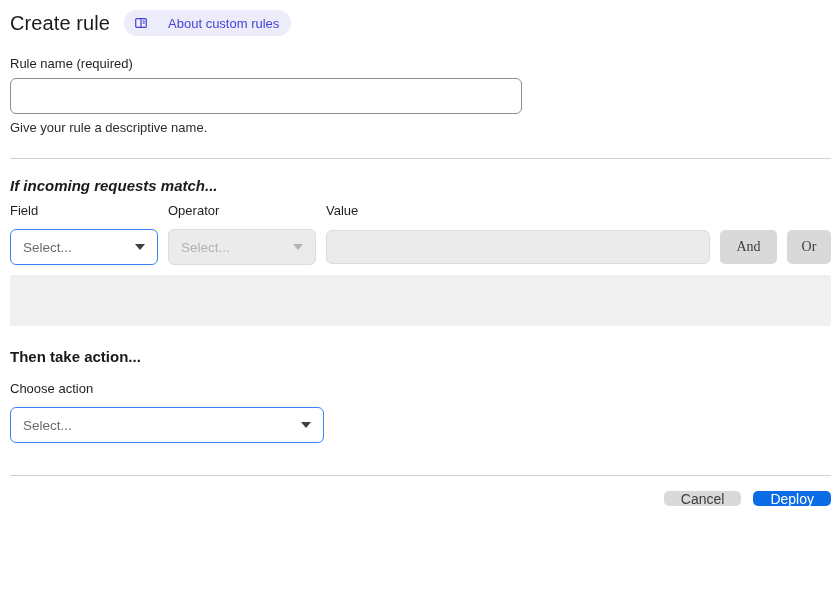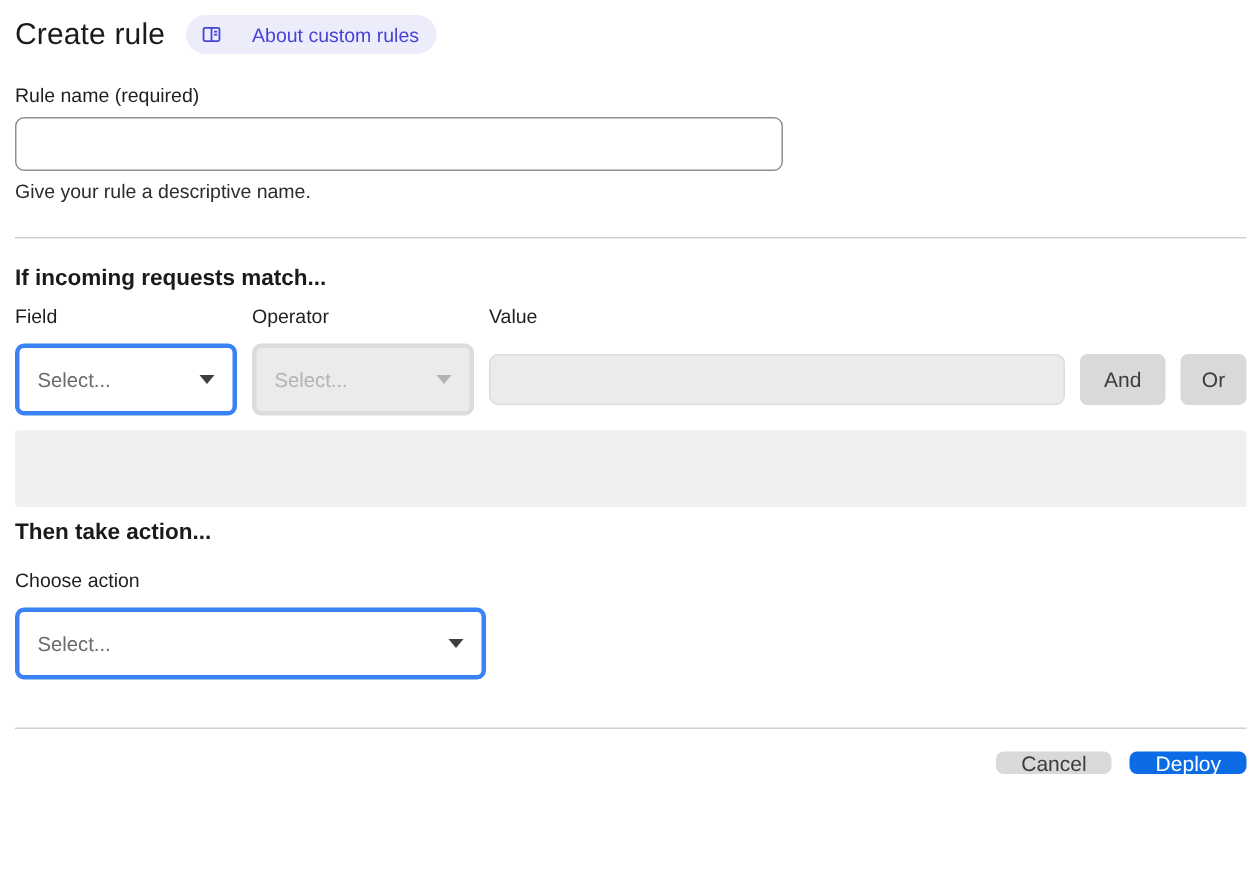--- a/index.html
+++ b/index.html
@@ -34,34 +34,34 @@
     font-family: "Liberation Sans", sans-serif; font-size: 14px;
     padding: 0 10px; outline: none; background: #fff; color: #1d1d1d;
   }
   .helper-text { margin-top: 6px; font-size: 13px; color: #2c2c2c; }
 
   .divider { border: none; border-top: 1px solid #d0d0d0; height: 0; }
   .divider-1 { margin-top: 23px; }
   .divider-2 { margin-top: 32px; }
 
   .section-heading { font-size: 15px; font-weight: 700; color: #1a1a1a; }
-  .match-heading { margin-top: 18px; }
+  .match-heading { margin-top: 18px; font-style: italic; }
 
   
   .match-grid {
     margin-top: 9px;
     display: grid;
     grid-template-columns: 148px 148px 1fr 57px 44px;
     column-gap: 10px; row-gap: 11px;
     align-items: center;
   }
   .col-label { font-size: 13px; color: #1f1f1f; }
 
   .select-box {
-    height: 48px; border: 3px solid #3b82f6; border-radius: 6px;
+    height: 36px; border: 1px solid #3b82f6; border-radius: 6px;
     background: #fff; display: flex; align-items: center;
     justify-content: space-between; padding: 0 12px;
     font-size: 13.5px; color: #6b6b6b; cursor: pointer;
   }
   .select-box .caret {
     width: 0; height: 0;
     border-left: 5px solid transparent; border-right: 5px solid transparent;
     border-top: 6px solid #3f3f3f;
   }
   .select-box.disabled {
@@ -72,36 +72,36 @@
   .value-input {
     height: 34px; border: 1px solid #dcdcdc; border-radius: 6px;
     background: #ebebeb; width: 100%;
     font-family: "Liberation Sans", sans-serif; font-size: 13.5px;
     padding: 0 10px; color: #555; outline: none;
   }
 
   .gray-btn {
     height: 34px; border: none; border-radius: 5px;
     background: #d9d9d9; color: #3d3d3d;
-    font-family: Liberation Sans, sans-serif; font-size: 14px;
+    font-family: Liberation Serif, serif; font-size: 14px;
     cursor: pointer; width: 100%;
   }
 
   
   .expr-row { margin-top: 52px; display: flex; justify-content: space-between; align-items: center; }
   .expr-label { font-size: 13.5px; color: #222; }
   .edit-link { font-size: 13.5px; color: #0b6ce6; text-decoration: none; cursor: pointer; }
   .expr-box {
     margin-top: 10px; height: 51px; width: 821px;
     background: #f0f0f0; border-radius: 2px;
     font-size: 13px; color: #333; padding: 8px 10px;
   }
 
   
-  .action-heading { margin-top: 8px; }
+  .action-heading { margin-top: 22px; }
   .choose-label { margin-top: 16px; }
   .action-select { margin-top: 11px; width: 314px; }
 
   
   .footer-row { margin-top: 15px; display: flex; justify-content: flex-end; gap: 12px; }
   .footer-row .btn {
     height: 15px; border: none; border-radius: 5px;
     font-family: "Liberation Sans", sans-serif; font-size: 14px;
     padding: 0 17px; cursor: pointer;
   }

